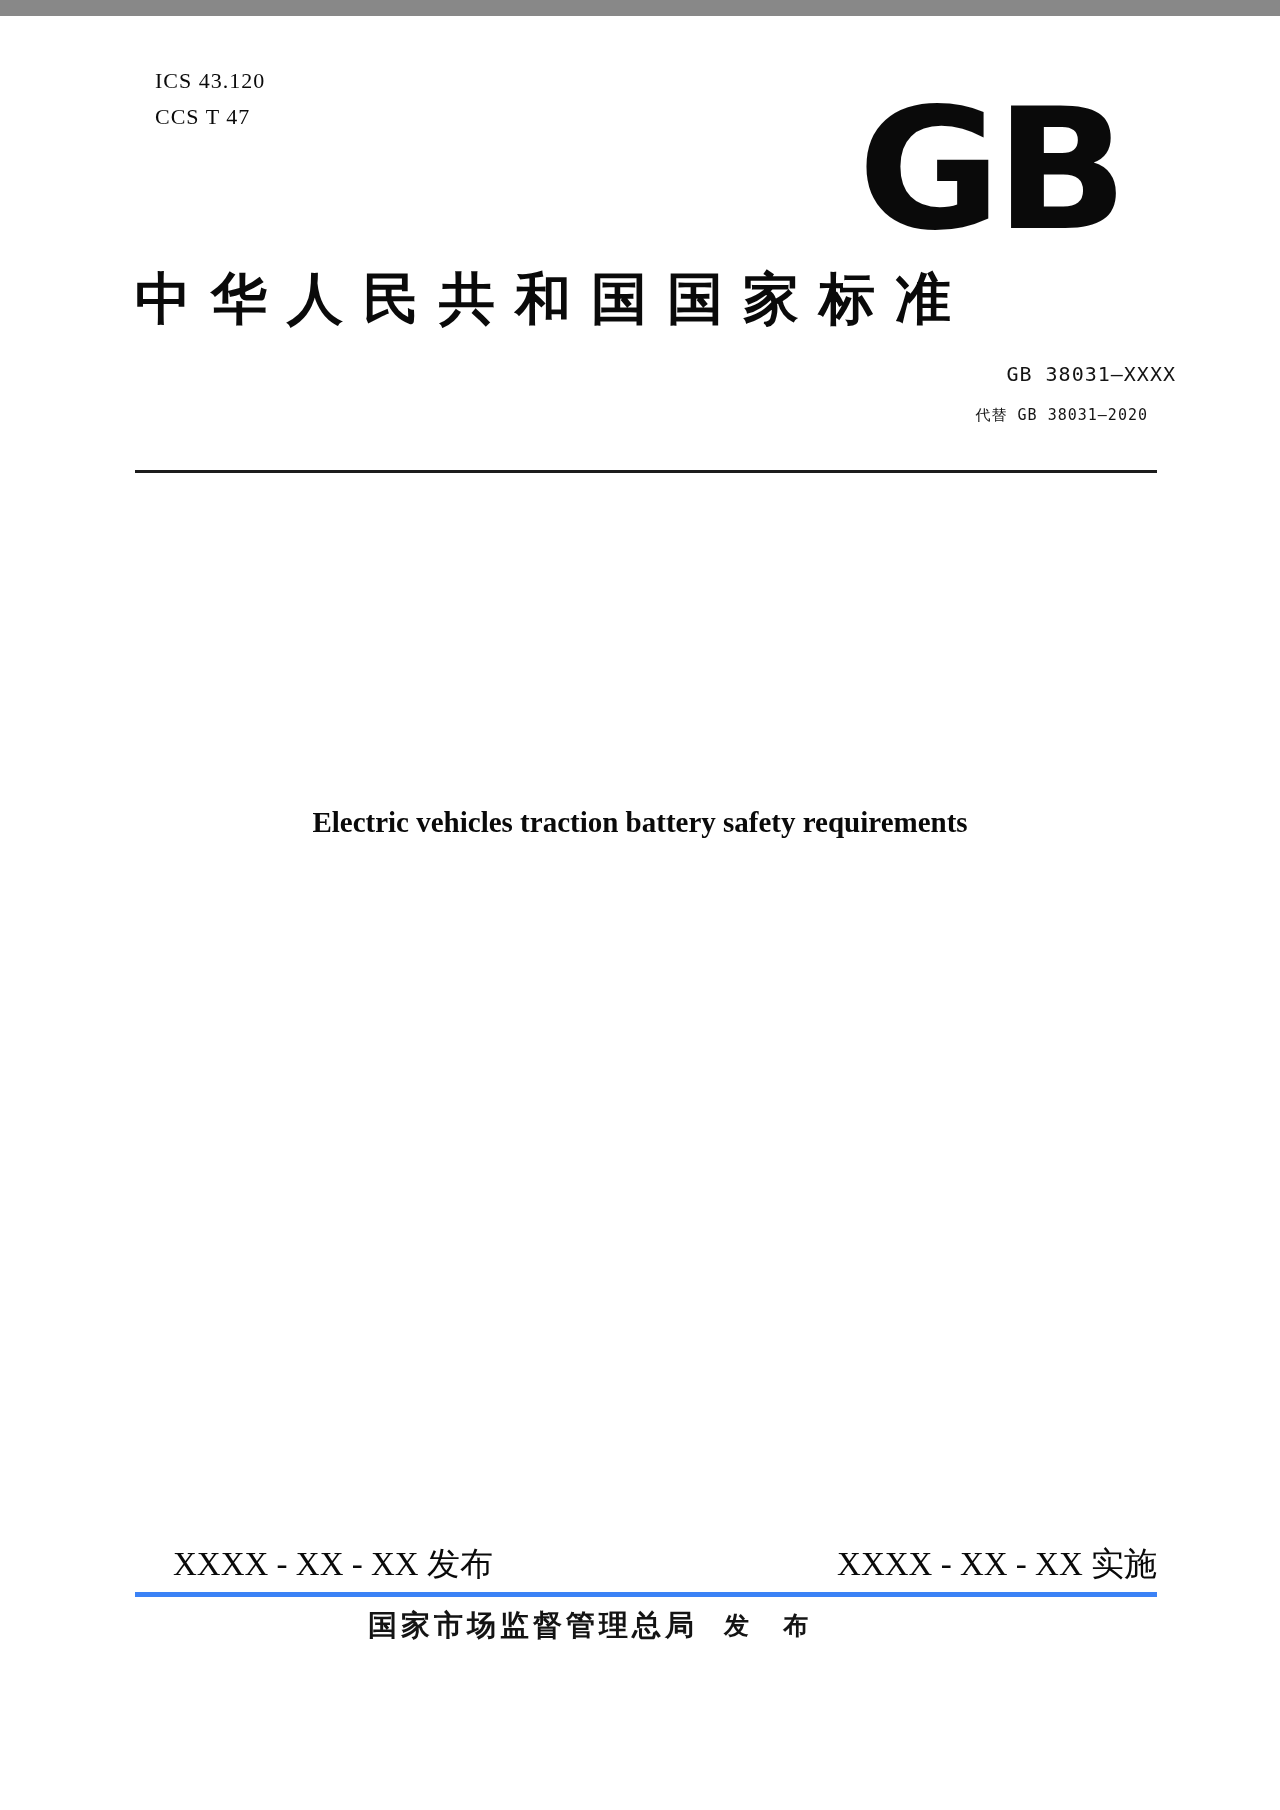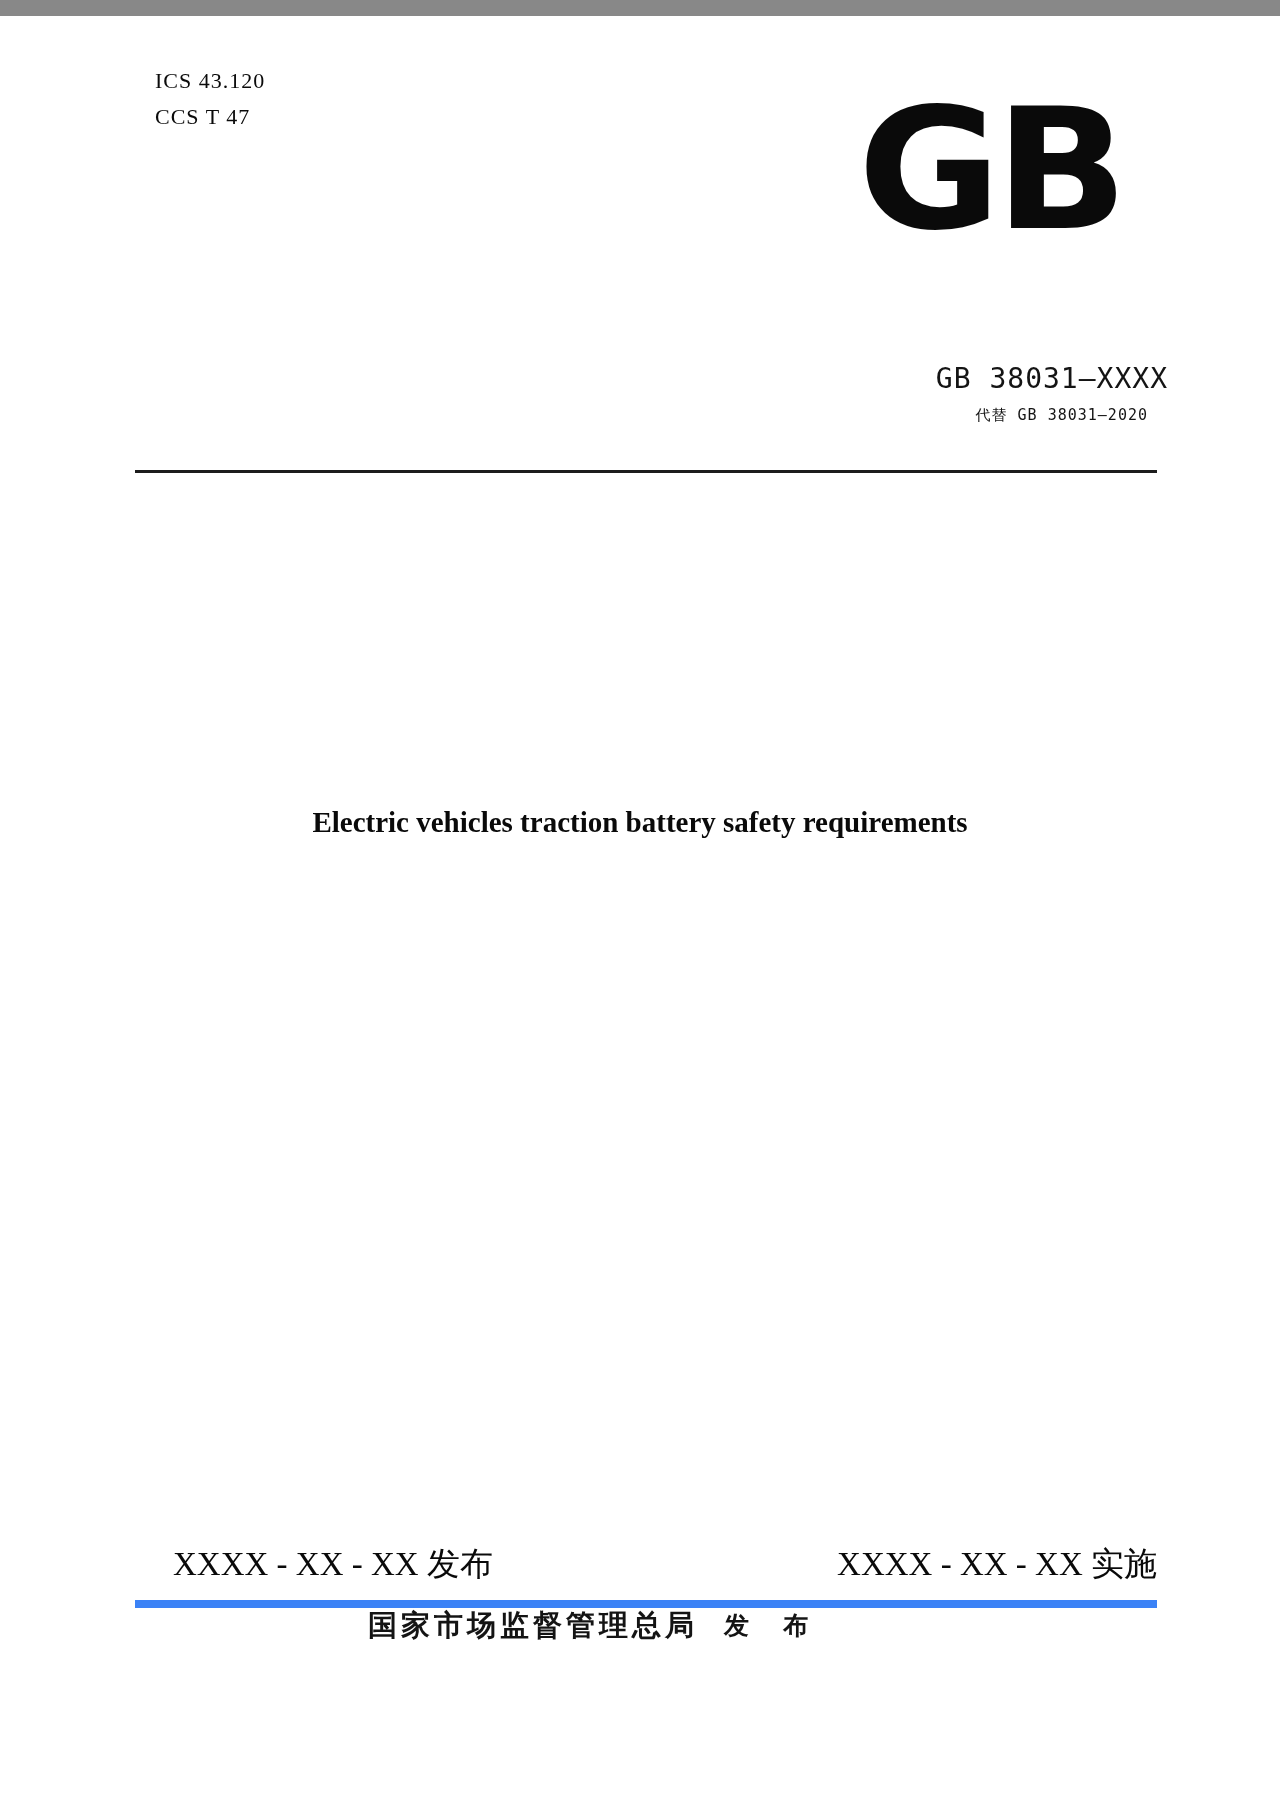--- a/index.html
+++ b/index.html
@@ -34,23 +34,23 @@
     width:940px;
     font-weight:bold;
     font-size:56px;
     letter-spacing:20px;
     white-space:nowrap;
     color:#0a0a0a;
   }
 
   
   .std-no{
-    position:absolute;right:112px;top:346px;
+    position:absolute;right:104px;top:346px;
     font-family:"DejaVu Sans Mono", monospace;
-    font-size:28px;letter-spacing:1px;
+    font-size:20px;letter-spacing:1px;
     color:#141414;
   }
   .std-replaces{
     position:absolute;right:132px;top:390px;
     font-family:"DejaVu Sans Mono", monospace;
     font-size:15px;letter-spacing:1px;
     color:#141414;
   }
 
   .rule-top{
@@ -85,22 +85,22 @@
     font-size:27px;
     letter-spacing:2px;
     color:#141414;
   }
 
   
   .dates-row{
     position:absolute;left:135px;top:1526px;
     width:1022px;
     display:flex;justify-content:space-between;align-items:flex-end;
-    border-bottom:8px solid #3b82f6;
-    padding-bottom:13px;
+    border-bottom:5px solid #3b82f6;
+    padding-bottom:5px;
     font-size:33px;
     font-weight:normal;
     color:#0a0a0a;
   }
   .dates-row .issue{margin-left:38px;}
   .dates-row .impl{margin-right:0px;}
 
   
   .publisher{
     position:absolute;top:1592px;left:calc(50% - 45px);
@@ -126,20 +126,21 @@
 </head>
 <body>
 
 <div class="page">
 
   <div class="ics">ICS  43.120</div>
   <div class="ccs">CCS T 47</div>
 
   <div class="gb-logo">GB</div>
 
+  <div class="national-heading">中华人民共和国国家标准</div>
 
   <div class="std-no">GB 38031—XXXX</div>
   <div class="std-replaces">代替 GB 38031—2020</div>
 
   <div class="rule-top"></div>
 
   <div class="title-en">Electric vehicles traction battery safety requirements</div>
 
 
   <div class="dates-row">

